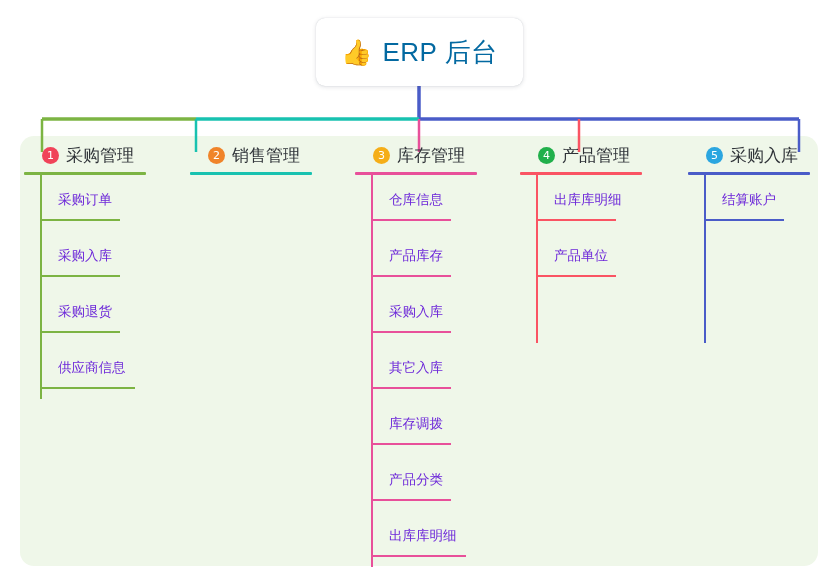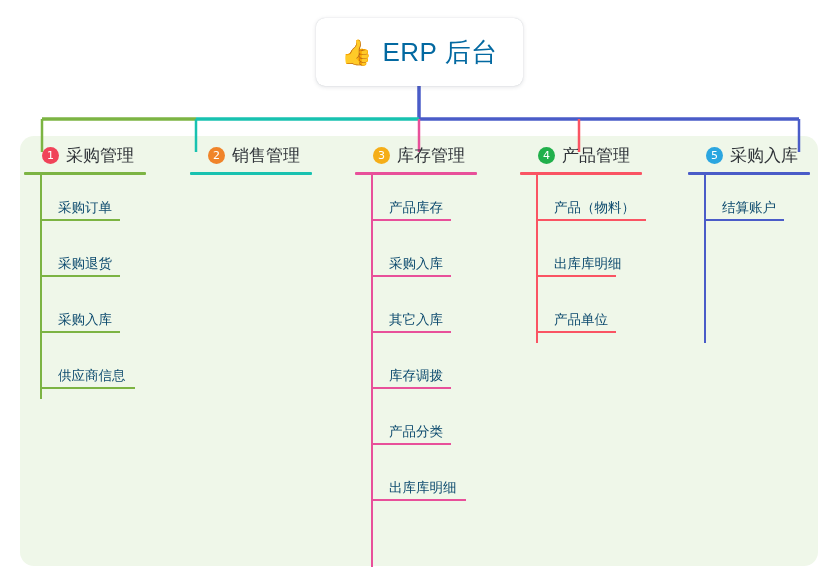--- a/index.html
+++ b/index.html
@@ -121,23 +121,22 @@
   }
   .leaf {
     position: relative;
     height: 56px;
   }
   .leaf-label {
     position: absolute;
     left: 34px;
     top: 16px;
     font-size: 13.5px;
-    color: #0c4a6e;
+    color: #6d28d9;
     white-space: nowrap;
-    margin-top: 8px;
   }
   .leaf-rule {
     position: absolute;
     left: 16px;
     top: 44px;
     height: 2px;
   }
 
   
   #col-1 { left: 24px; }
@@ -177,28 +176,28 @@
           <span class="col-title">采购管理</span>
         </div>
         <div class="head-rule" style="width: 122px; background: rgb(124, 180, 67);"></div>
         <div class="branch">
           <div class="spine" style="background: rgb(124, 180, 67); height: 224px;"></div>
           <div class="leaf">
             <span class="leaf-label">采购订单</span>
             <div class="leaf-rule" style="width: 80px; background: rgb(124, 180, 67);"></div>
           </div>
           <div class="leaf">
+            <span class="leaf-label">采购入库</span>
+            <div class="leaf-rule" style="width: 80px; background: rgb(124, 180, 67);"></div>
+          </div>
+          <div class="leaf">
             <span class="leaf-label">采购退货</span>
             <div class="leaf-rule" style="width: 80px; background: rgb(124, 180, 67);"></div>
           </div>
           <div class="leaf">
-            <span class="leaf-label">采购入库</span>
-            <div class="leaf-rule" style="width: 80px; background: rgb(124, 180, 67);"></div>
-          </div>
-          <div class="leaf">
             <span class="leaf-label">供应商信息</span>
             <div class="leaf-rule" style="width: 95px; background: rgb(124, 180, 67);"></div>
           </div>
         </div>
       </div>
       <div class="column" id="col-2">
         <div class="col-head">
           <span class="badge" style="background: rgb(240, 132, 42);">2</span>
           <span class="col-title">销售管理</span>
         </div>
@@ -206,20 +205,24 @@
       </div>
       <div class="column" id="col-3">
         <div class="col-head">
           <span class="badge" style="background: rgb(245, 174, 24);">3</span>
           <span class="col-title">库存管理</span>
         </div>
         <div class="head-rule" style="width: 122px; background: rgb(232, 80, 154);"></div>
         <div class="branch">
           <div class="spine" style="background: rgb(232, 80, 154); height: 392px;"></div>
           <div class="leaf">
+            <span class="leaf-label">仓库信息</span>
+            <div class="leaf-rule" style="width: 80px; background: rgb(232, 80, 154);"></div>
+          </div>
+          <div class="leaf">
             <span class="leaf-label">产品库存</span>
             <div class="leaf-rule" style="width: 80px; background: rgb(232, 80, 154);"></div>
           </div>
           <div class="leaf">
             <span class="leaf-label">采购入库</span>
             <div class="leaf-rule" style="width: 80px; background: rgb(232, 80, 154);"></div>
           </div>
           <div class="leaf">
             <span class="leaf-label">其它入库</span>
             <div class="leaf-rule" style="width: 80px; background: rgb(232, 80, 154);"></div>
@@ -240,24 +243,20 @@
       </div>
       <div class="column" id="col-4">
         <div class="col-head">
           <span class="badge" style="background: rgb(33, 176, 75);">4</span>
           <span class="col-title">产品管理</span>
         </div>
         <div class="head-rule" style="width: 122px; background: rgb(250, 84, 99);"></div>
         <div class="branch">
           <div class="spine" style="background: rgb(250, 84, 99); height: 168px;"></div>
           <div class="leaf">
-            <span class="leaf-label">产品（物料）</span>
-            <div class="leaf-rule" style="width: 110px; background: rgb(250, 84, 99);"></div>
-          </div>
-          <div class="leaf">
             <span class="leaf-label">出库库明细</span>
             <div class="leaf-rule" style="width: 80px; background: rgb(250, 84, 99);"></div>
           </div>
           <div class="leaf">
             <span class="leaf-label">产品单位</span>
             <div class="leaf-rule" style="width: 80px; background: rgb(250, 84, 99);"></div>
           </div>
         </div>
       </div>
       <div class="column" id="col-5">

